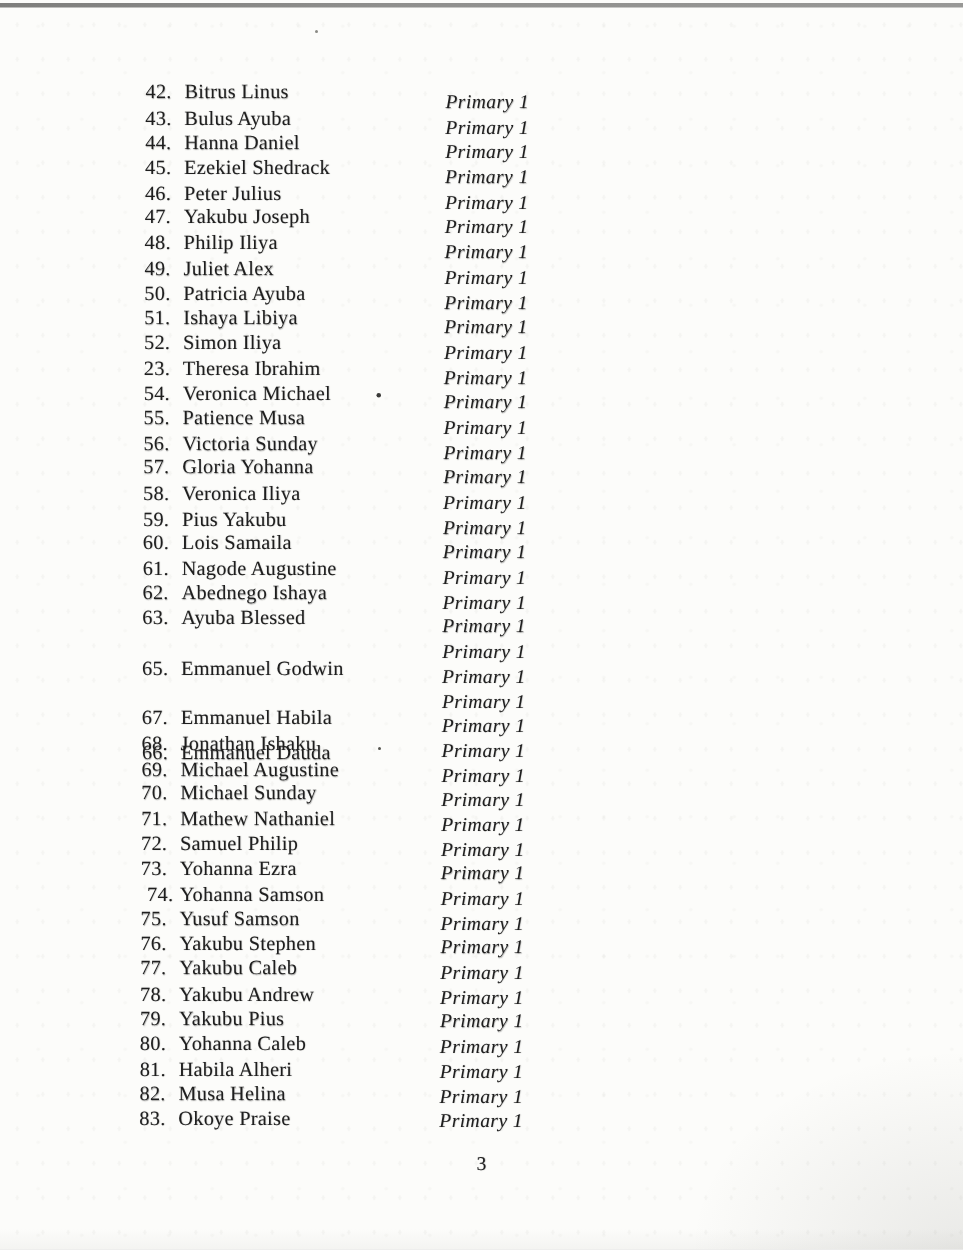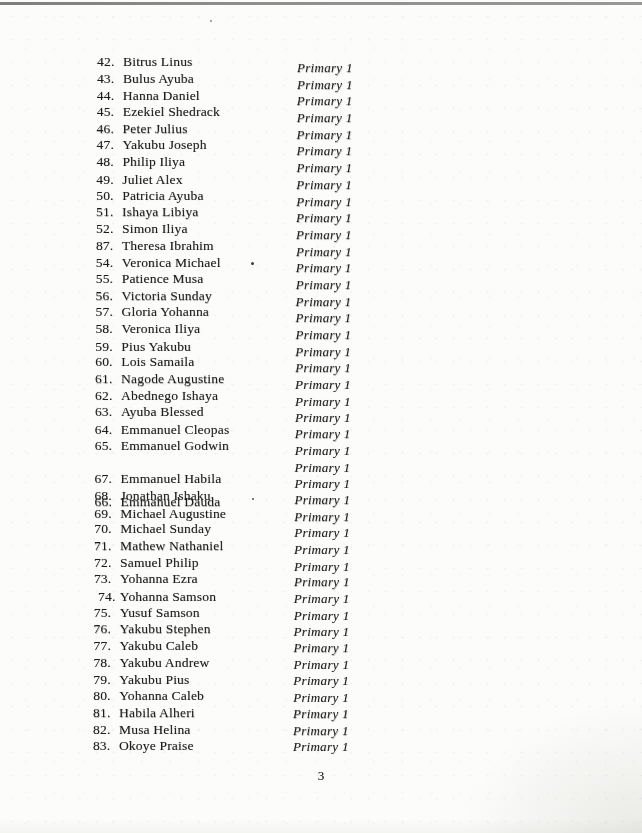--- a/index.html
+++ b/index.html
@@ -130,21 +130,21 @@
       </div>
       <div class="row">
         <span class="numname" style="transform: translate(1.1px, 0.25px);"><span class="num">51.</span><span>Ishaya Libiya</span></span>
         <span class="cls" style="transform: translate(3.1px, 6.3px);">Primary 1</span>
       </div>
       <div class="row">
         <span class="numname" style="transform: translate(1px, -0.5px);"><span class="num">52.</span><span>Simon Iliya</span></span>
         <span class="cls" style="transform: translate(3px, 6.3px);">Primary 1</span>
       </div>
       <div class="row">
-        <span class="numname" style="transform: translate(0.9px, 0px);"><span class="num">87.</span><span>Theresa Ibrahim</span></span>
+        <span class="numname" style="transform: translate(0.9px, 0px);"><span class="num">23.</span><span>Theresa Ibrahim</span></span>
         <span class="cls" style="transform: translate(2.9px, 6.3px);">Primary 1</span>
       </div>
       <div class="row">
         <span class="numname" style="transform: translate(0.8px, 0.5px);"><span class="num">54.</span><span>Veronica Michael</span></span>
         <span class="cls" style="transform: translate(2.8px, 6.3px);">Primary 1</span>
       </div>
       <div class="row">
         <span class="numname" style="transform: translate(0.7px, -0.25px);"><span class="num">55.</span><span>Patience Musa</span></span>
         <span class="cls" style="transform: translate(2.7px, 6.3px);">Primary 1</span>
       </div>
@@ -174,21 +174,20 @@
       </div>
       <div class="row">
         <span class="numname" style="transform: translate(0px, -0.5px);"><span class="num">62.</span><span>Abednego Ishaya</span></span>
         <span class="cls" style="transform: translate(2px, 5.84px);">Primary 1</span>
       </div>
       <div class="row">
         <span class="numname" style="transform: translate(-0.1px, 0px);"><span class="num">63.</span><span>Ayuba Blessed</span></span>
         <span class="cls" style="transform: translate(1.9px, 5.61px);">Primary 1</span>
       </div>
       <div class="row">
-        <span class="numname" style="transform: translate(-0.2px, 0.5px);"><span class="num">64.</span><span>Emmanuel Cleopas</span></span>
         <span class="cls" style="transform: translate(1.8px, 5.38px);">Primary 1</span>
       </div>
       <div class="row">
         <span class="numname" style="transform: translate(-0.3px, -0.25px);"><span class="num">65.</span><span>Emmanuel Godwin</span></span>
         <span class="cls" style="transform: translate(1.7px, 5.15px);">Primary 1</span>
       </div>
       <div class="row">
         <span class="numname" style="transform: translate(-0.4px, 0.25px); margin-top: 39px;"><span class="num">66.</span><span>Emmanuel Dauda</span></span>
         <span class="cls" style="transform: translate(1.6px, 4.92px);">Primary 1</span>
       </div>

